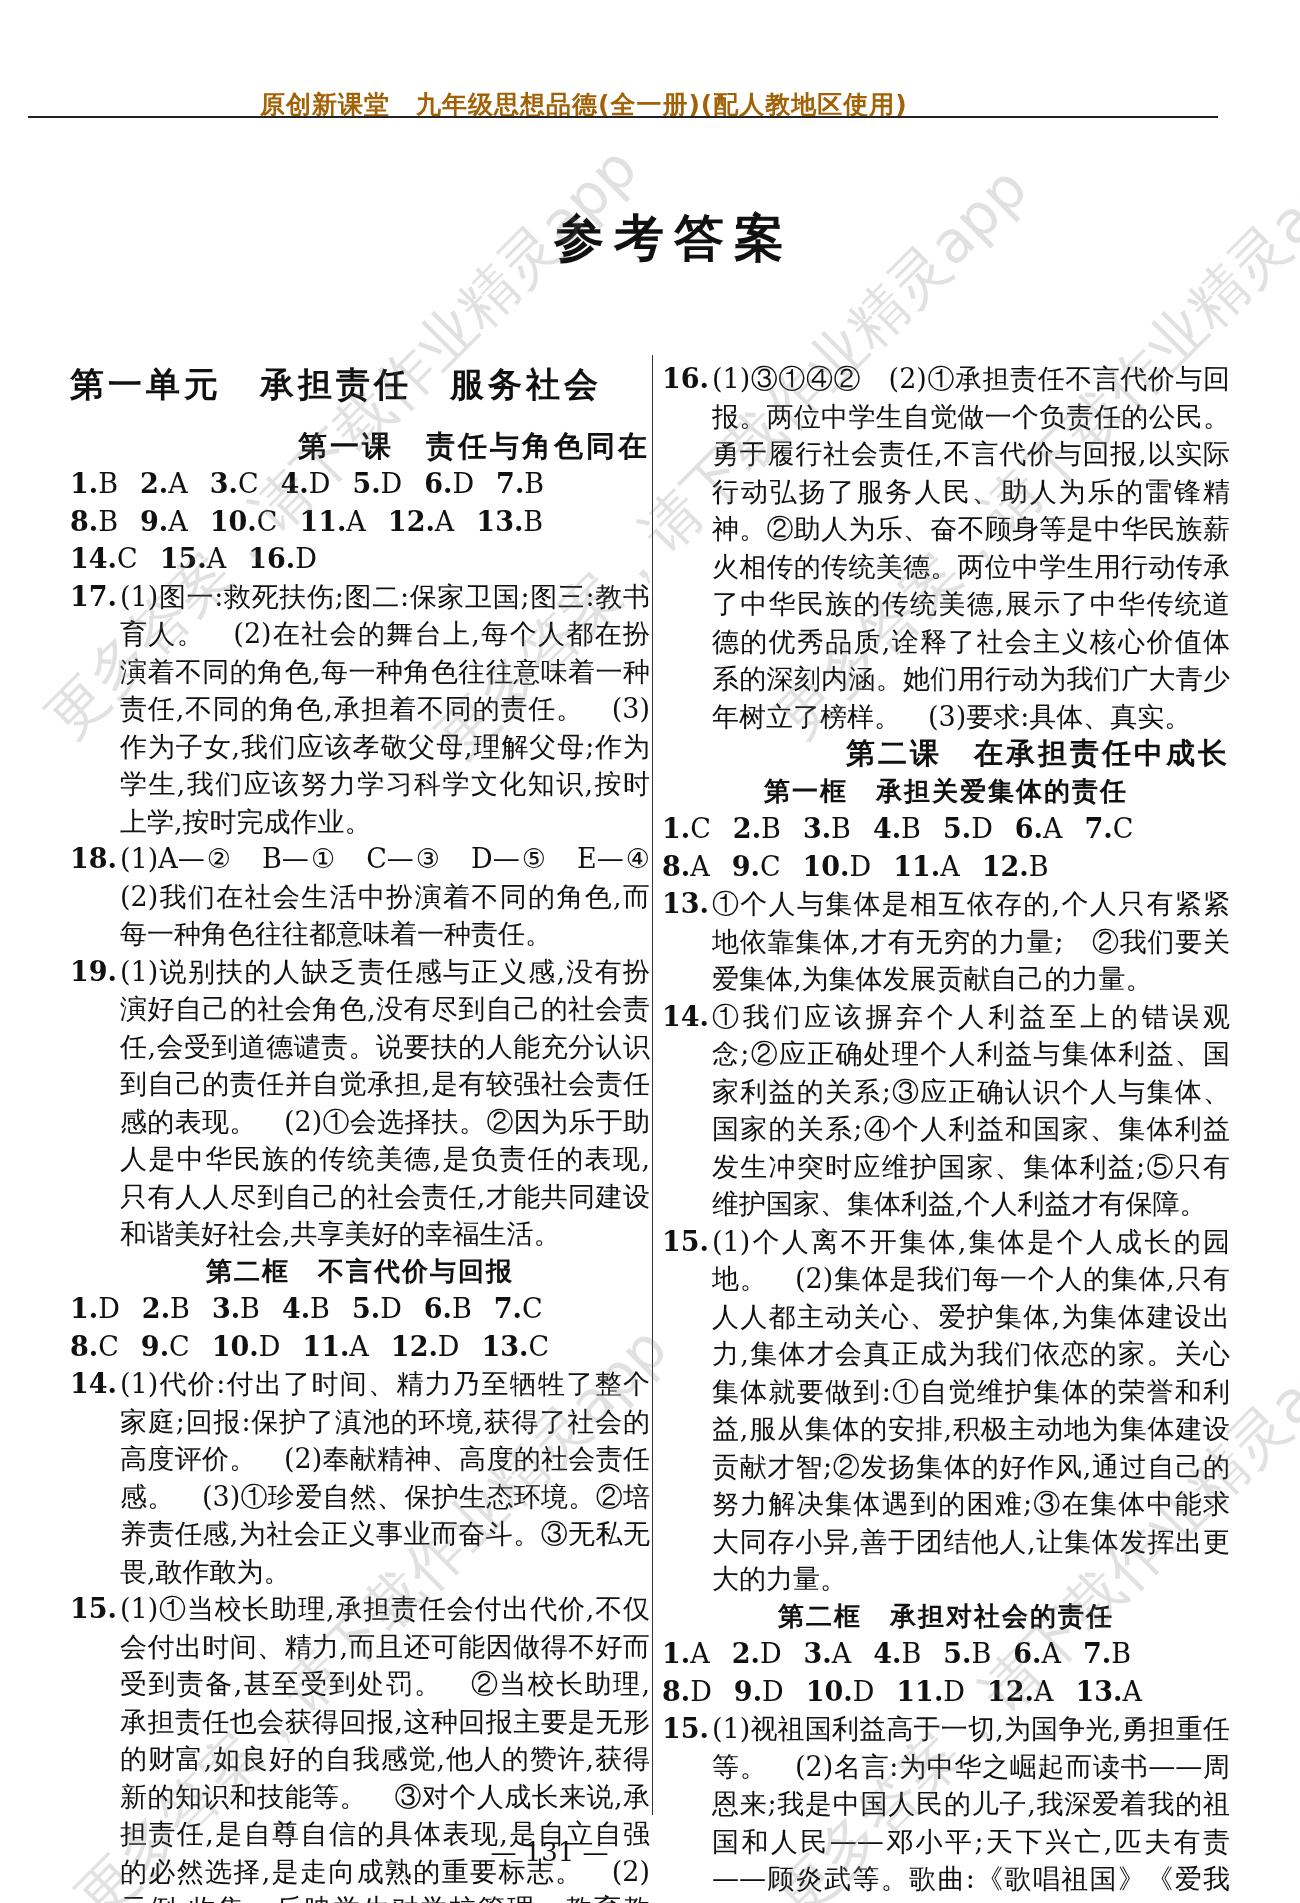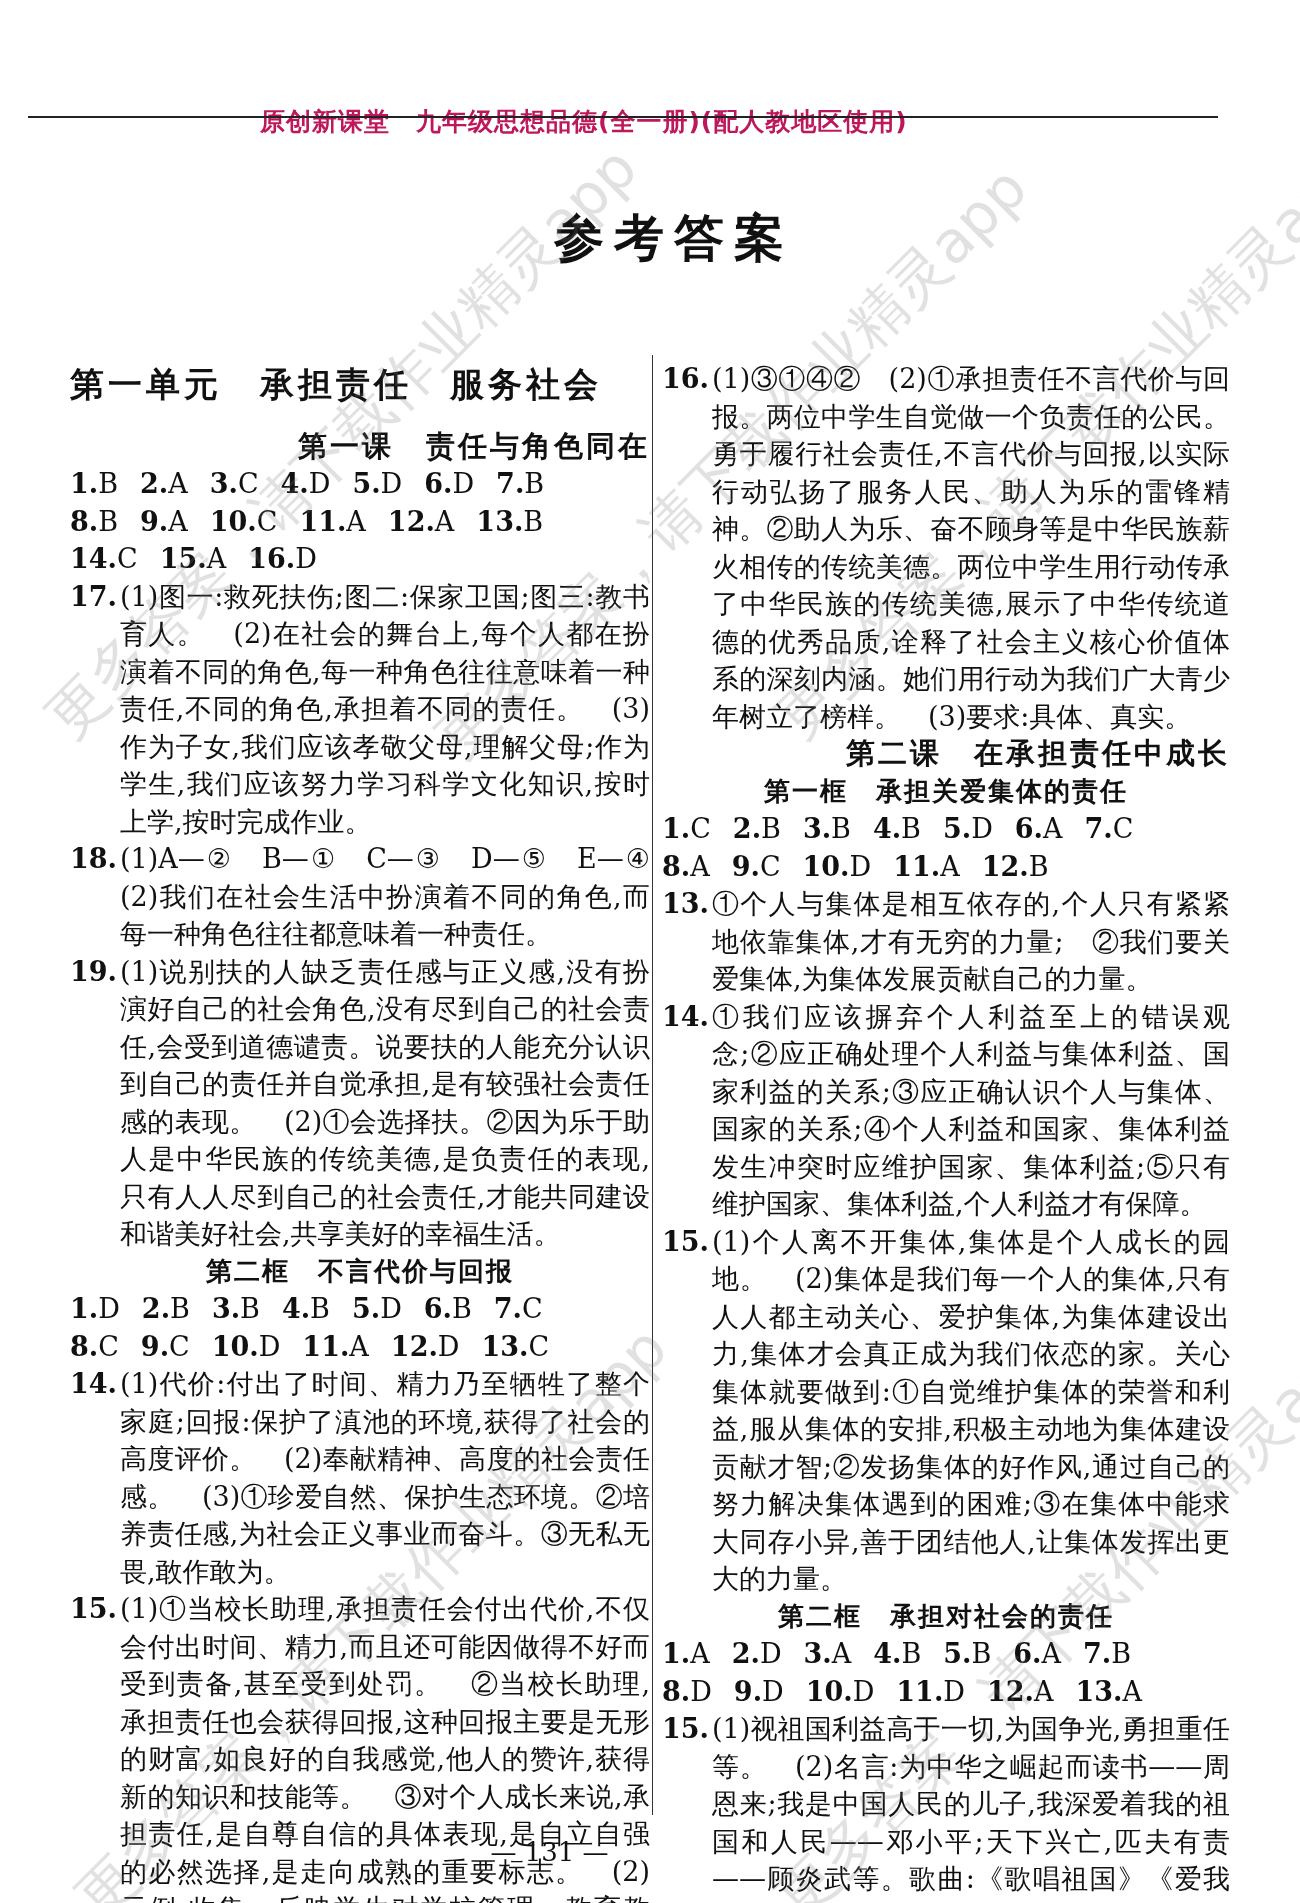--- a/index.html
+++ b/index.html
@@ -4,22 +4,22 @@
 <style>
   html, body { margin: 0; padding: 0; }
   body {
     width: 1300px; height: 1903px; background: #ffffff; position: relative; overflow: hidden;
     font-family: "DejaVu Serif", "Liberation Serif", serif; color: #111;
   }
   .header {
     position: absolute; left: 0; top: 0; width: 1300px; height: 125px;
   }
   .header-title {
-    position: absolute; left: 260px; top: 105px; font-family: "DejaVu Sans", "Liberation Sans", sans-serif;
-    font-weight: bold; font-size: 25px; letter-spacing: 1px; color: #be185d;
+    position: absolute; left: 260px; top: 88px; font-family: "DejaVu Sans", "Liberation Sans", sans-serif;
+    font-weight: bold; font-size: 25px; letter-spacing: 1px; color: #a16207;
   }
   .header-rule {
     position: absolute; left: 28px; top: 116px; width: 1190px; height: 2px; background: #222;
   }
   .main-title {
     position: absolute; left: 0; width: 1300px; top: 205px; text-align: center;
     font-family: "DejaVu Serif", serif; font-size: 50px; font-weight: bold; letter-spacing: 10px; margin-left: 24px;
   }
   .col {
     position: absolute; top: 360px; font-size: 27px; line-height: 37.5px;

